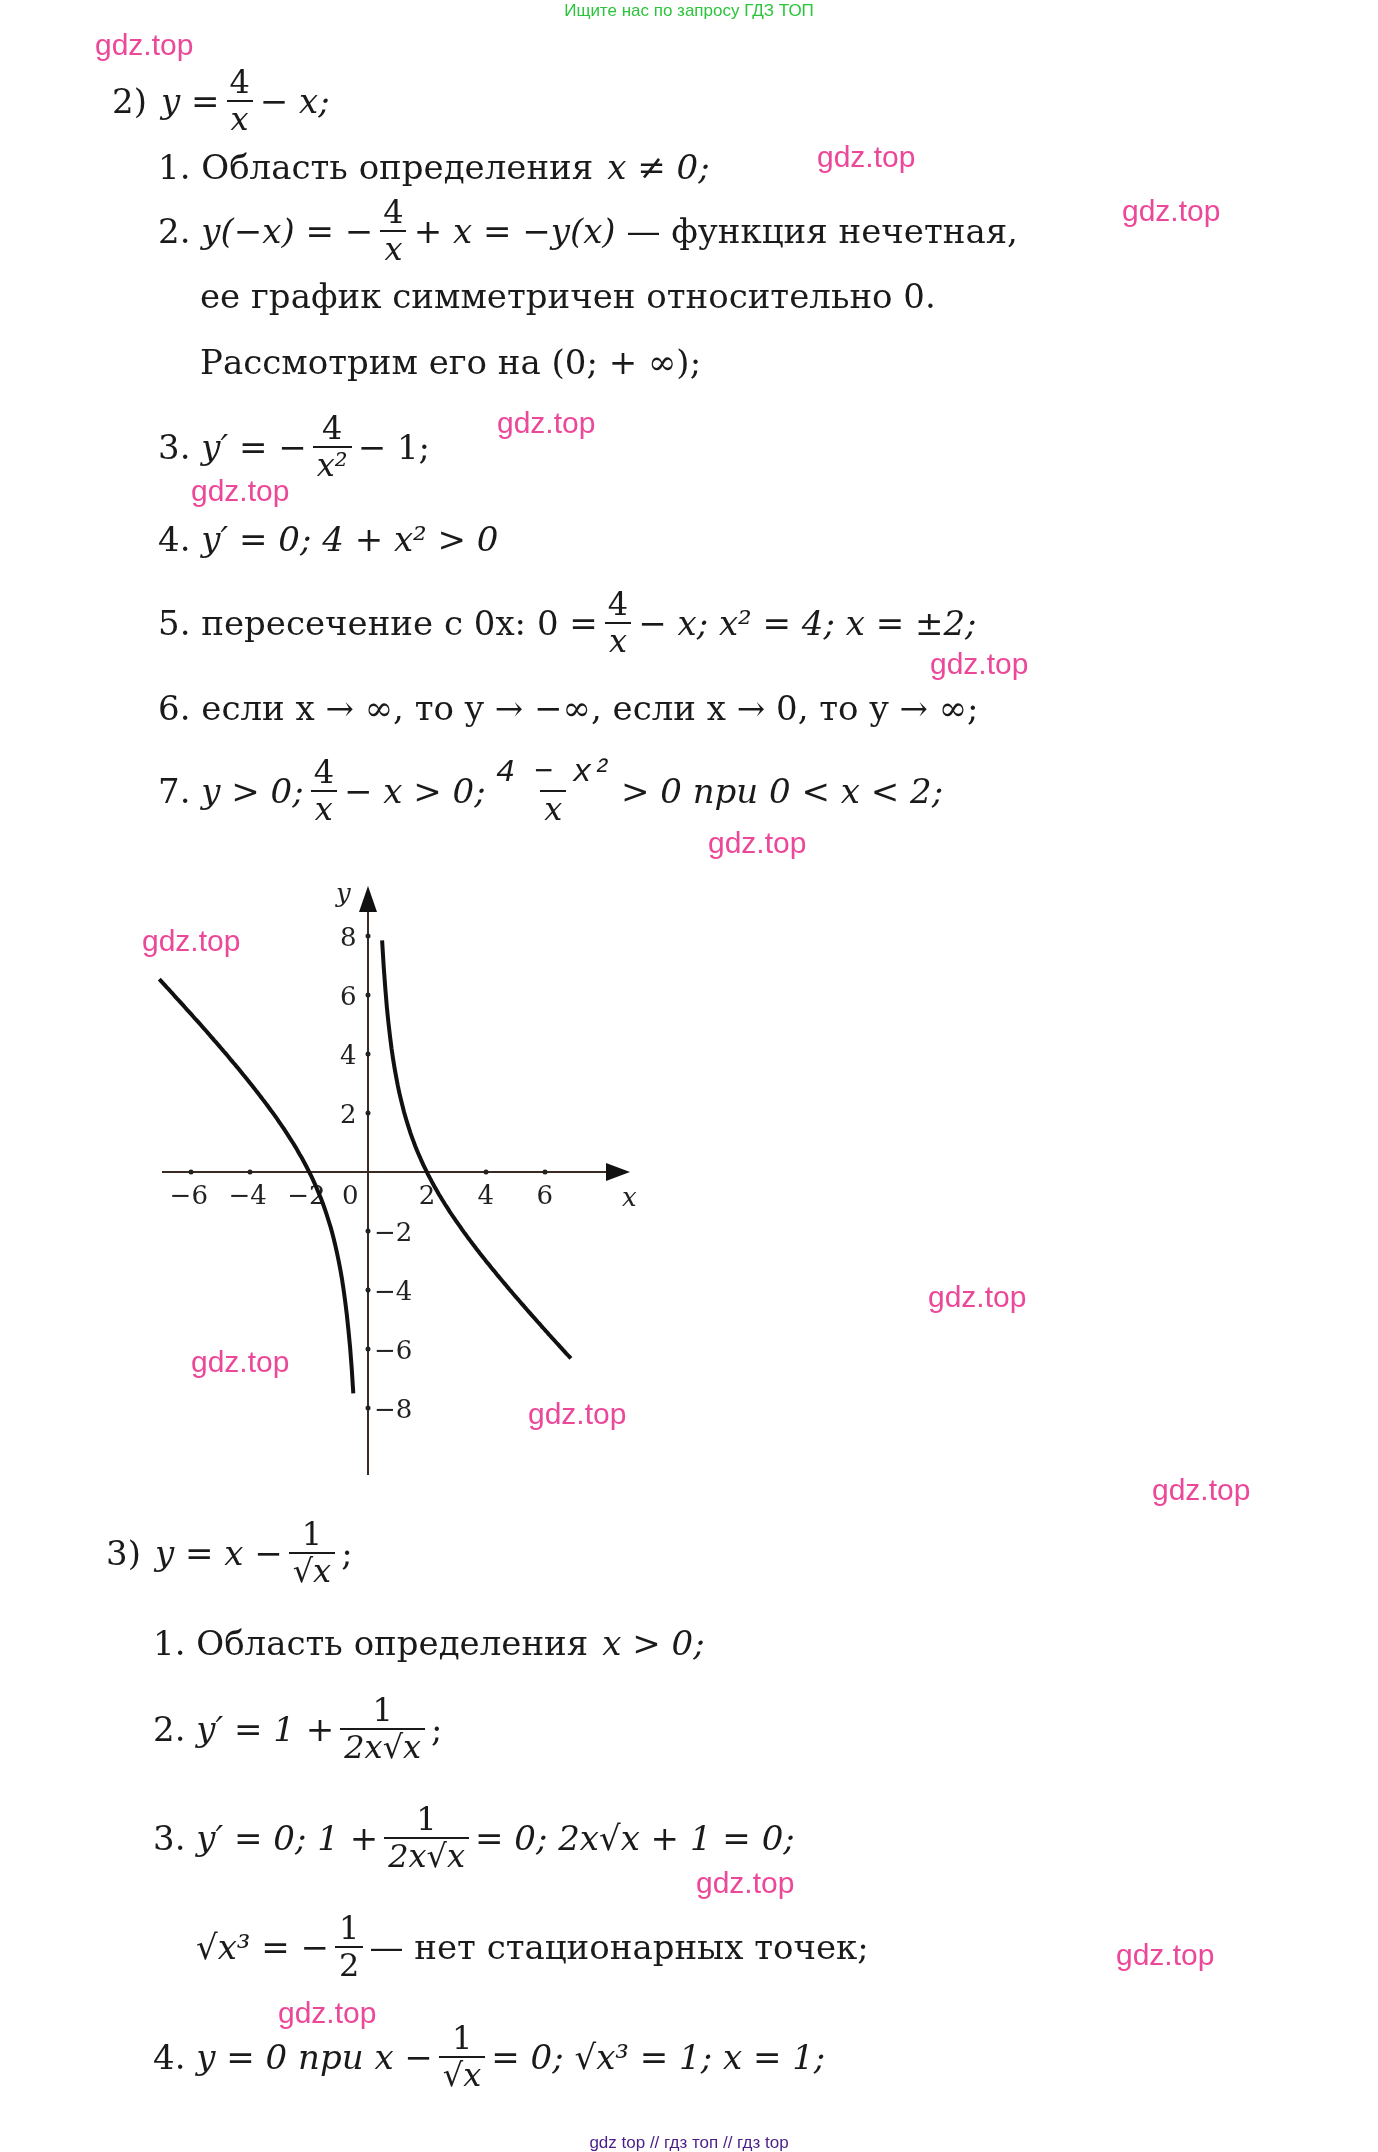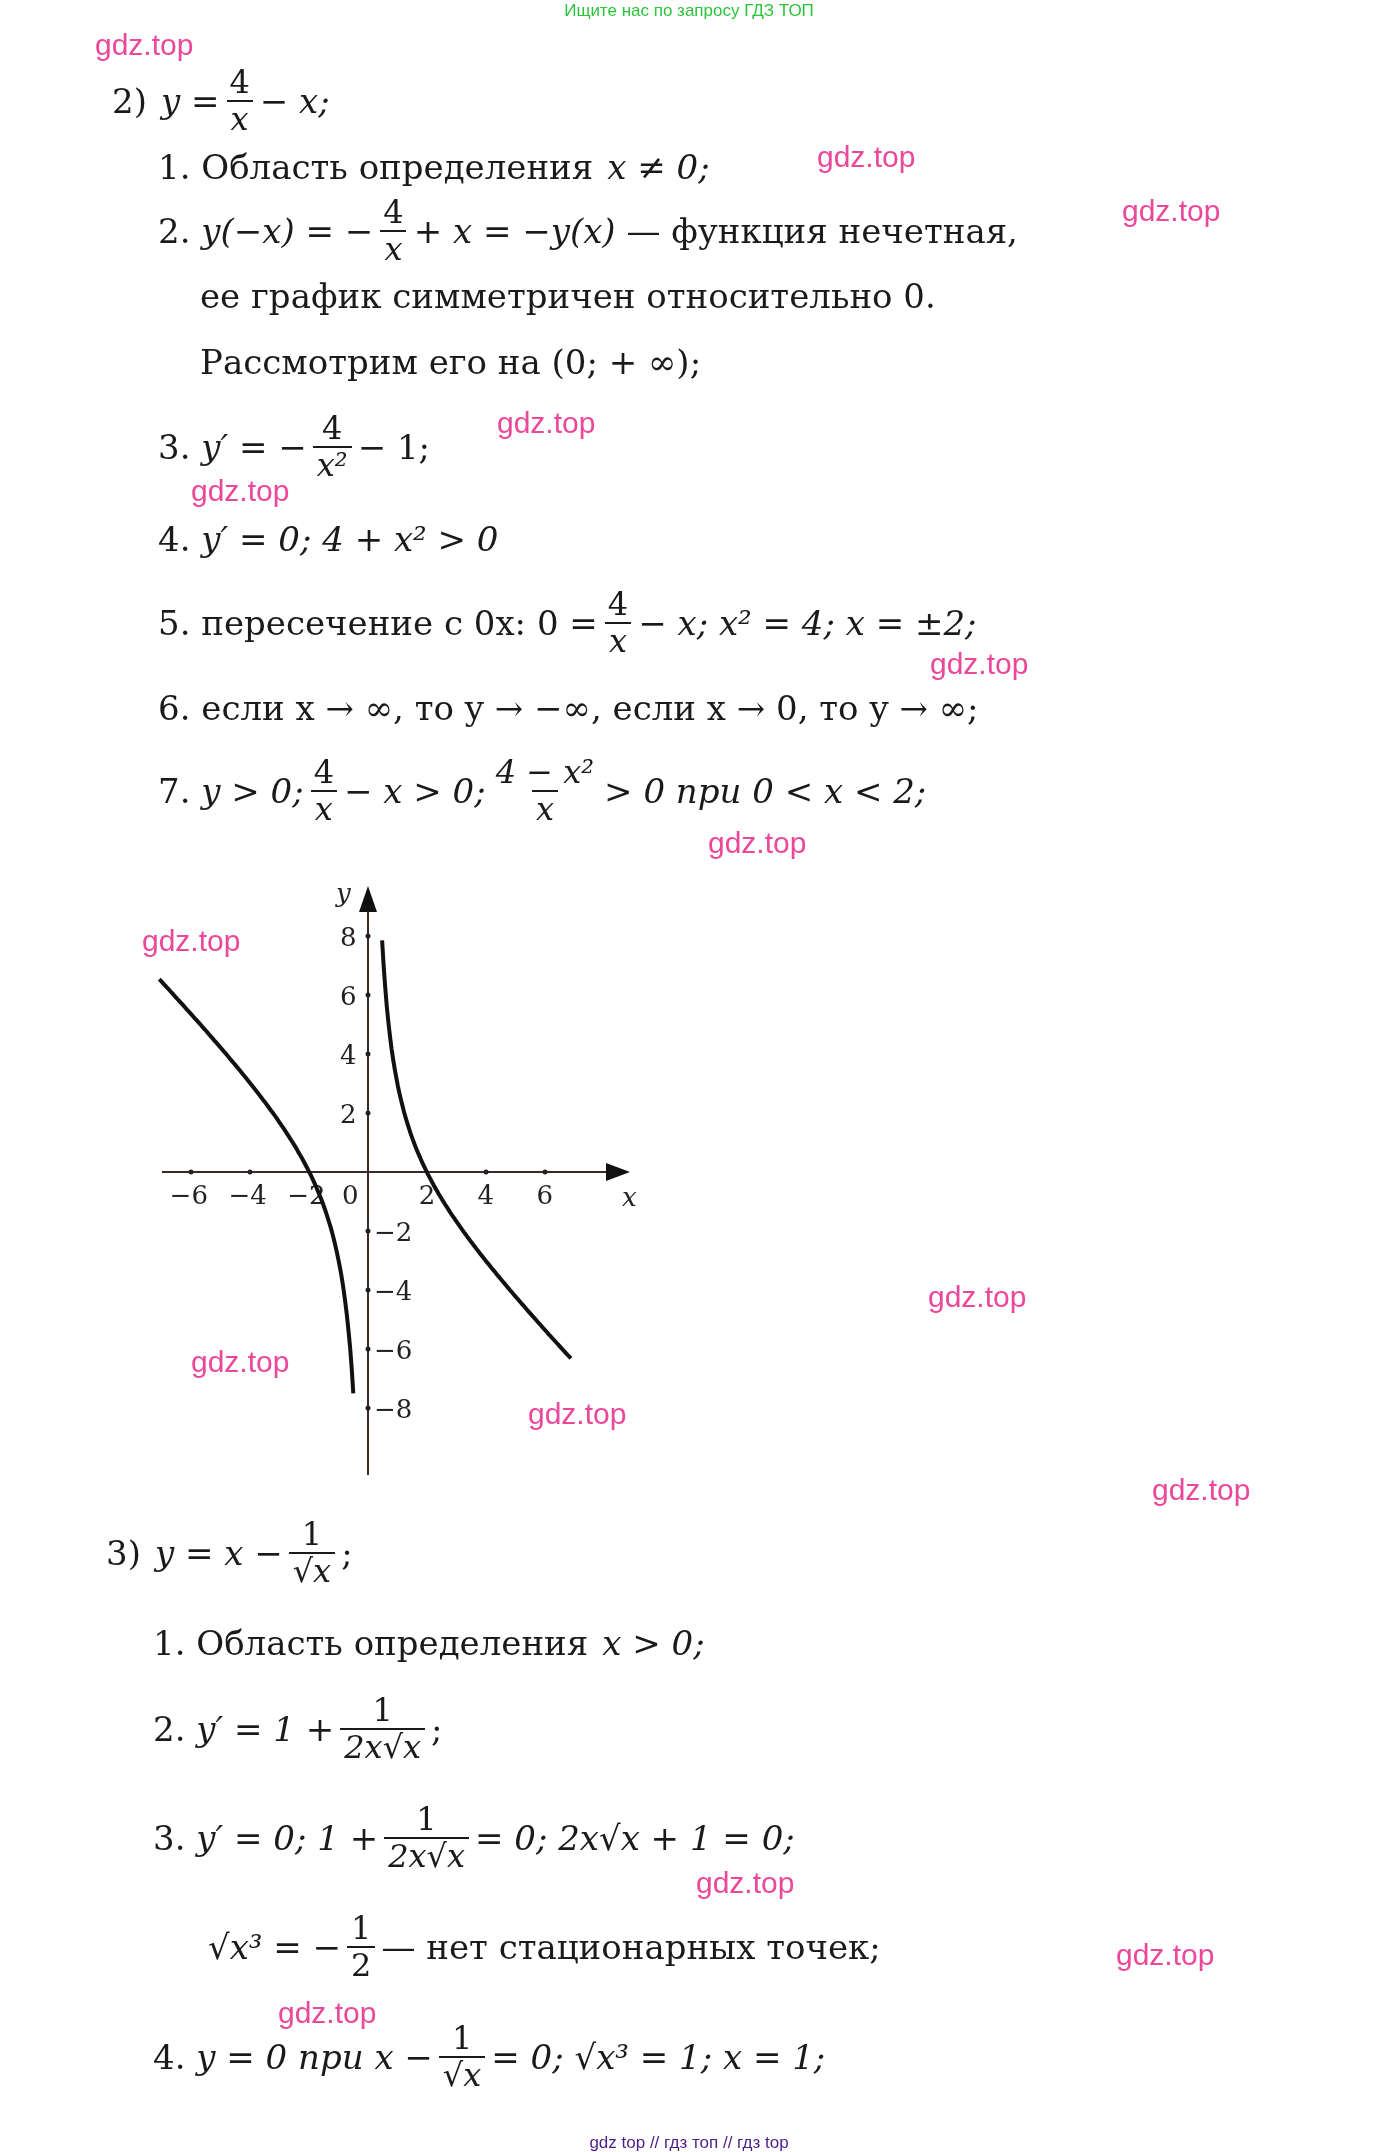--- a/index.html
+++ b/index.html
@@ -7,21 +7,21 @@
          font-family:"DejaVu Serif", "Liberation Serif", serif; color:#1a1a1a; }
   .abs { position:absolute; white-space:nowrap; }
   .hdr { font-family:Liberation Sans, sans-serif; font-size:17px; color:#2bc43a; left:0; width:1378px; text-align:center; top:1px; }
   .ftr { font-family:Liberation Sans, sans-serif; font-size:17px; color:#4b1f8a; left:0; width:1378px; text-align:center; top:2133px; }
   .wm { font-family:"Liberation Sans", sans-serif; font-size:30px; color:#ec4899; }
   .line { font-size:34px; line-height:1; display:flex; align-items:center; }
   .m { font-style:italic; }
   .frac { display:inline-flex; flex-direction:column; align-items:center; vertical-align:middle; margin:0 6px; font-size:32px; }
   .frac .num { padding:0 4px; line-height:1.05; }
   .frac .den { padding:0 4px; border-top:2px solid #1a1a1a; line-height:1.1; font-style:italic; }
-  .frac .num.m { font-style:italic; }
+  .frac .num.m { font-style:italic;font-family:Liberation Mono, monospace; }
   .sp { display:inline-block; width:14px; }
   .graph { position:absolute; left:0; top:0; }
   .tick { font-family:"DejaVu Serif", serif; font-size:26px; fill:#222; }
 </style>
 </head>
 <body>
 
 <div class="abs hdr">Ищите нас по запросу ГДЗ ТОП</div>
 
 <div class="abs wm" style="left:95px;top:28px">gdz.top</div>
@@ -181,21 +181,21 @@
 
 <div class="abs line" style="left:153px;top:1803px">
   <span>3.</span>&nbsp;<span class="m">y′ = 0;  1 +</span>
   <span class="frac">
       <span class="num">1</span>
       <span class="den">2x√x</span>
     </span>
   <span class="m">= 0;  2x√x + 1 = 0;</span>
 </div>
 
-<div class="abs line" style="left:208px;top:1912px">
+<div class="abs line" style="left:196px;top:1912px">
   <span class="m">√x³ = −</span>
   <span class="frac">
       <span class="num">1</span>
       <span class="den" style="font-style:normal">2</span>
     </span>
   <span>— нет стационарных точек;</span>
 </div>
 
 <div class="abs line" style="left:153px;top:2022px">
   <span>4.</span>&nbsp;<span class="m">y = 0  при  x −</span>

